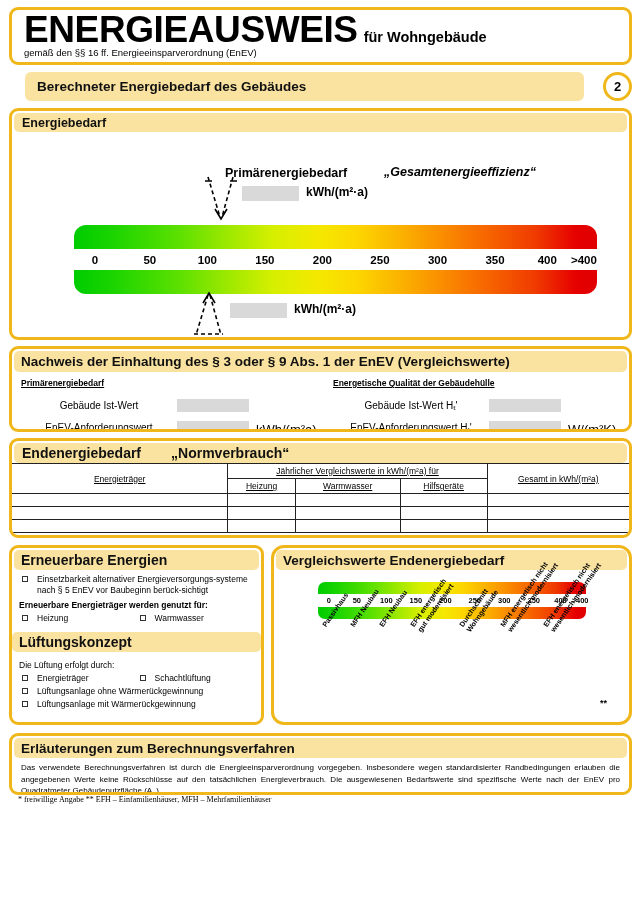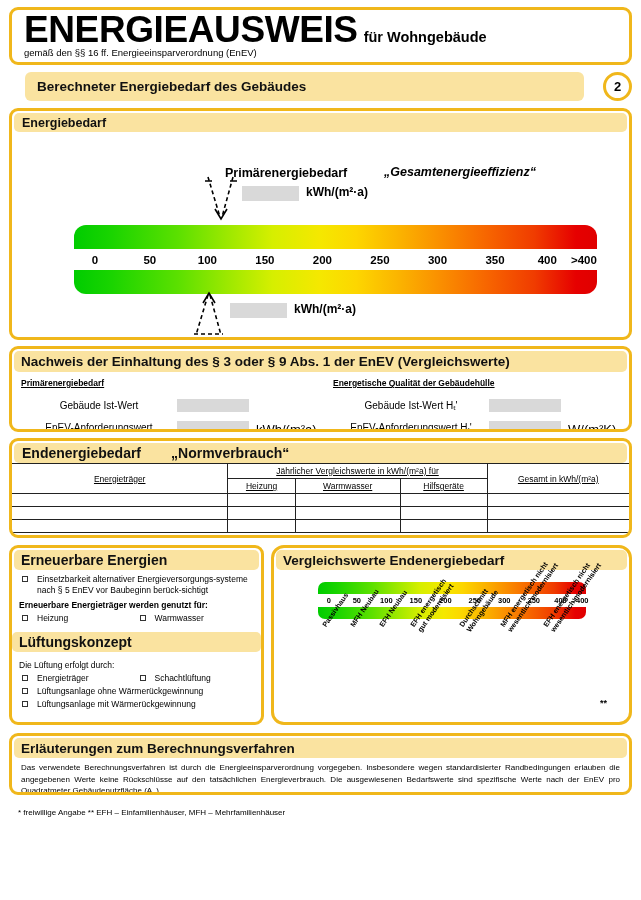--- a/index.html
+++ b/index.html
@@ -210,21 +210,21 @@
   }
   .vg-ast { position: absolute; right: 22px; bottom: 18px; font-size: 9px; font-weight: bold; }
 
   
   .ex-panel { height: 62px; overflow: hidden; }
   .ex-hdr {
     height: 20px; margin: 2px 2px 0 2px; padding-left: 7px;
     display: flex; align-items: center; font-size: 13.5px;
   }
   .ex-body { padding: 4px 9px 0 9px; font-size: 8px; line-height: 11.5px; text-align: justify; }
-  .footnote { font-size: 8px; margin-top: 13px; padding-left: 9px; }
+  .footnote { font-size: 8px; margin-top: 0; padding-left: 9px; font-family: Liberation Serif, serif; }
   sub { font-size: 0.72em; }
 </style>
 </head>
 <body>
 
 <div class="page">
 
   <div class="panel title-box">
     <span class="title-main">ENERGIEAUSWEIS</span><span class="title-sub">für Wohngebäude</span>
     <div class="title-law">gemäß den §§ 16 ff. Energieeinsparverordnung (EnEV)</div>

